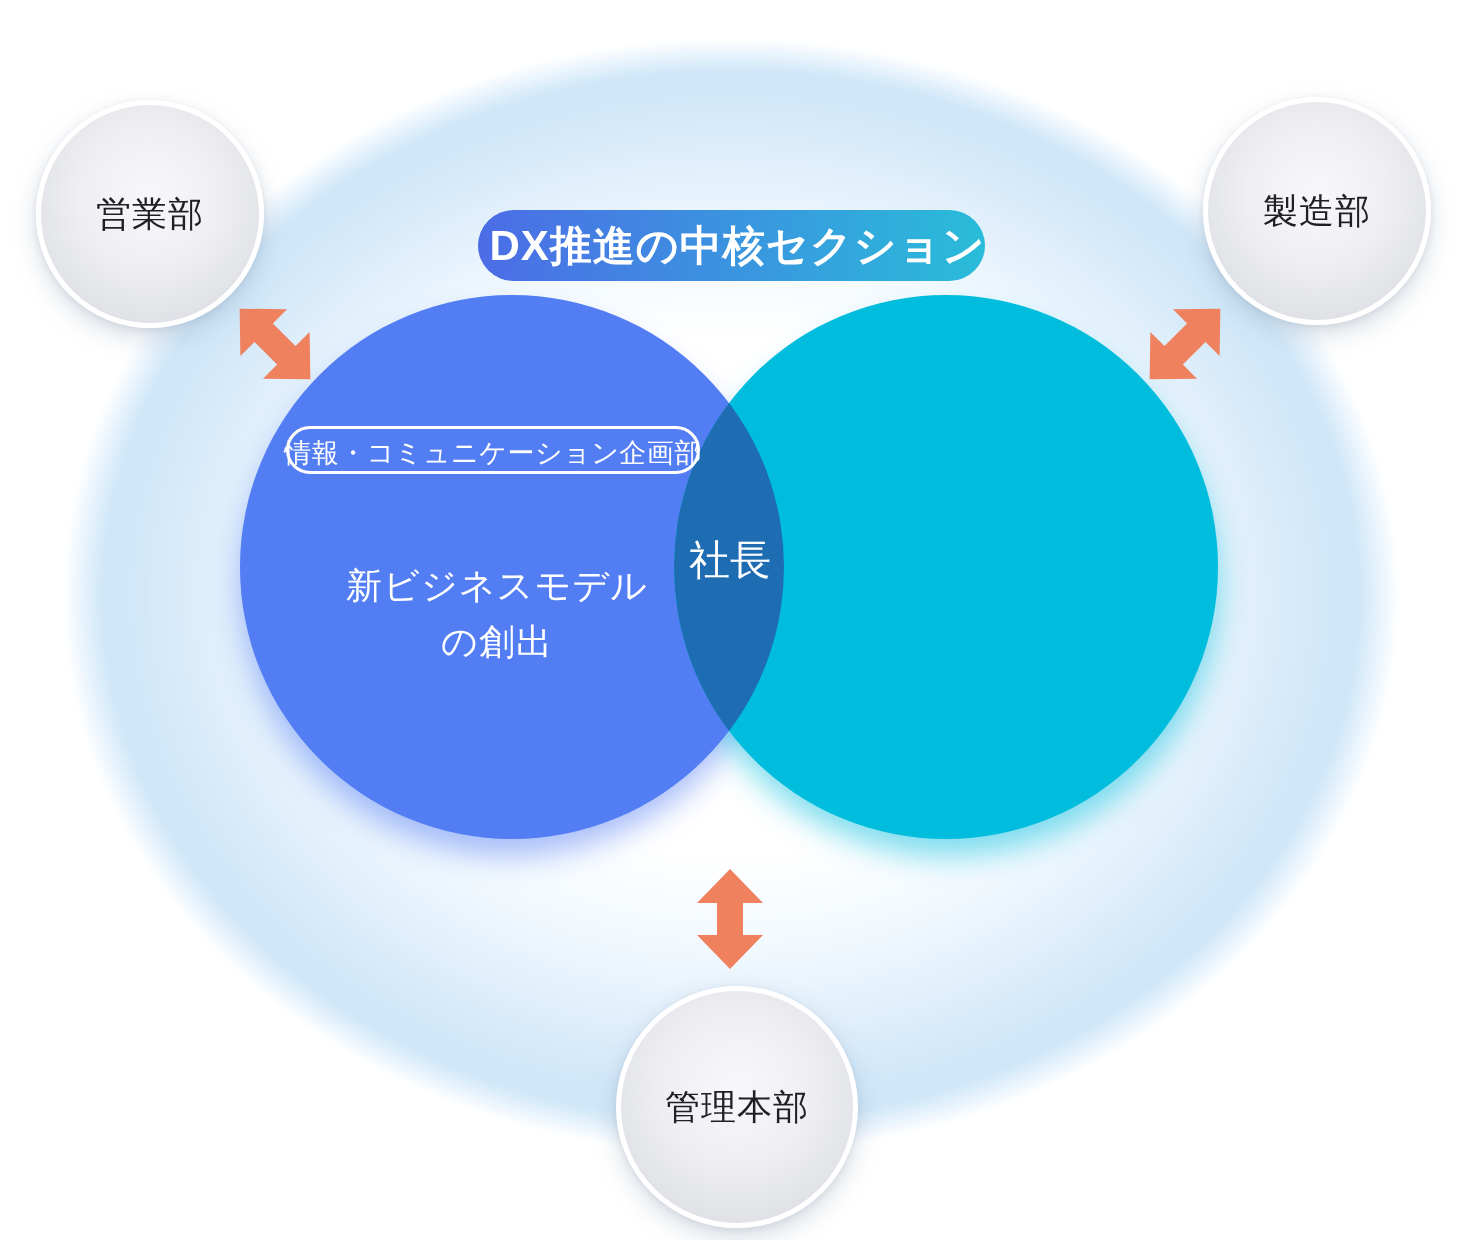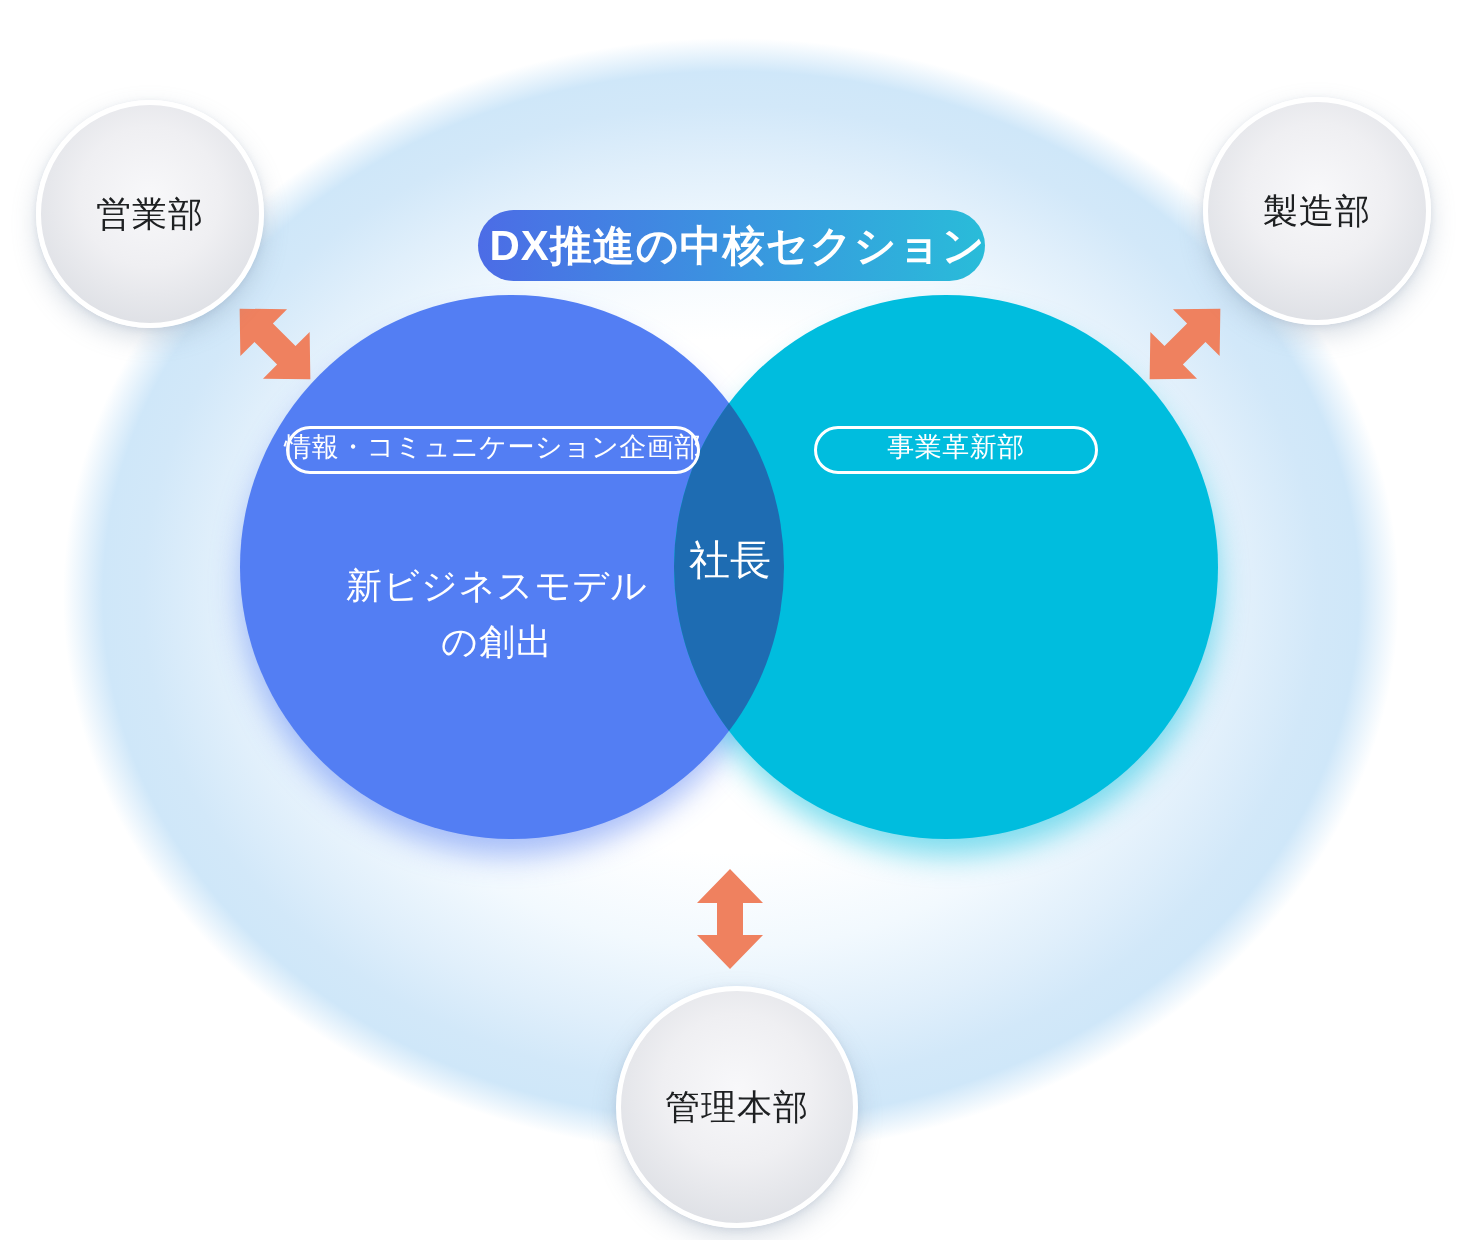--- a/index.html
+++ b/index.html
@@ -23,21 +23,21 @@
     border-radius:36px;display:flex;align-items:center;justify-content:center;
     background:linear-gradient(90deg,#4C6CE6 0%,#29BCD9 100%);
   }
   .header-pill span{
     color:#fff;font-size:42px;font-weight:700;letter-spacing:1px;white-space:nowrap;margin-left:12px;
   }
   
   .dept-pill{
     position:absolute;height:48px;box-sizing:border-box;
     border:3px solid #ffffff;border-radius:27px;
-    display:flex;align-items:flex-start;justify-content:center;
+    display:flex;align-items:flex-end;justify-content:center;
   }
   .dept-pill span{color:#ffffff;font-size:27px;font-weight:500;white-space:nowrap;letter-spacing:0.5px;}
   .dept-left{left:286px;top:426px;width:414px;}
   .dept-right{left:814px;top:426px;width:284px;}
   
   .mission{
     position:absolute;top:558px;text-align:center;color:#ffffff;
     font-size:36px;font-weight:400;line-height:56px;letter-spacing:1px;white-space:nowrap;
   }
   .mission-left{left:287px;width:420px;}
@@ -89,23 +89,20 @@
     <path d="M 0 -50 L 33 -16 L 13 -16 L 13 16 L 33 16 L 0 50 L -33 16 L -13 16 L -13 -16 L -33 -16 Z" transform="translate(730,919)" fill="#EF815F"></path>
   </svg>
 
   <div class="header-pill">
     <span>DX推進の中核セクション</span>
   </div>
 
   <div class="dept-pill dept-left">
     <span>情報・コミュニケーション企画部</span>
   </div>
-  <div class="dept-pill dept-right">
-    <span>事業革新部</span>
-  </div>
 
   <div class="mission mission-left">
     <div>新ビジネスモデル</div>
     <div>の創出</div>
   </div>
 
   <div class="president">社長</div>
 
   <div class="satellite sat-sales">
     <span>営業部</span>

